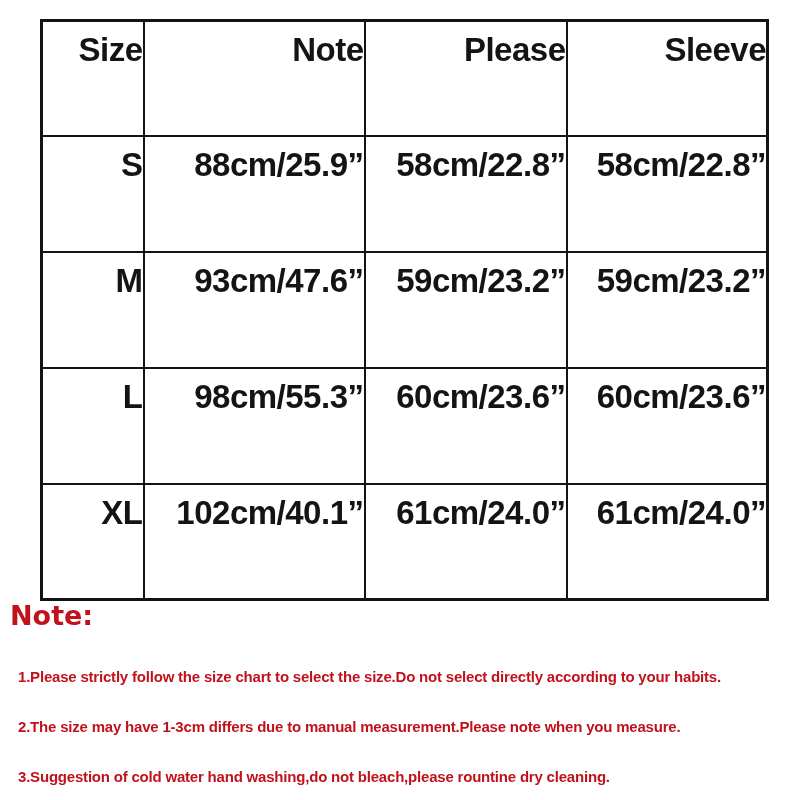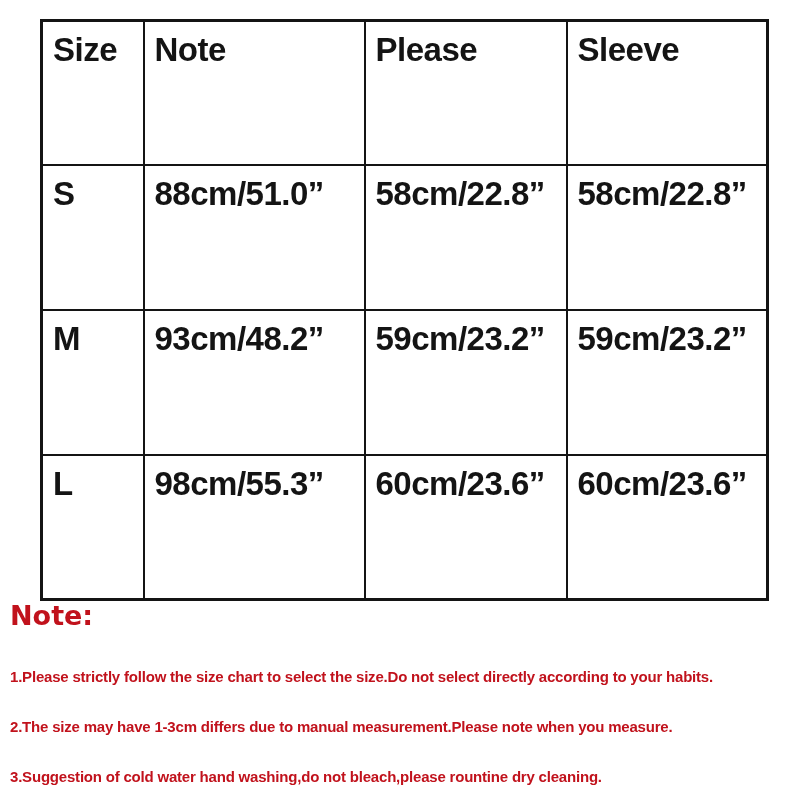--- a/index.html
+++ b/index.html
@@ -37,35 +37,35 @@
     font-size: 33px;
     letter-spacing: -0.5px;
     color: #141414;
     white-space: nowrap;
     overflow: hidden;
   }
   col.c-size   { width: 102px; }
   col.c-bust   { width: 221px; }
   col.c-sleeve { width: 202px; }
   col.c-length { width: 201px; }
-  table.size-chart tr { height: 104px; }
+  table.size-chart tr { height: 104px; text-align: right; }
 
   
   .note-title {
     position: absolute;
     left: 10px;
     top: 600px;
     font-family: "DejaVu Sans", sans-serif;
     font-weight: bold;
     font-size: 27px;
     color: #c1121c;
   }
   .note-item {
     position: absolute;
-    left: 10px;
+    left: 18px;
     font-family: "Liberation Sans", sans-serif;
     font-weight: bold;
     font-size: 15px;
     letter-spacing: -0.2px;
     color: #c1121c;
     white-space: nowrap;
   }
   .note-1 { top: 668px; }
   .note-2 { top: 718px; text-align: right; }
   .note-3 { top: 768px; }
@@ -83,35 +83,41 @@
     </colgroup>
     <tbody>
       <tr>
         <td>Size</td>
         <td>Note</td>
         <td>Please</td>
         <td>Sleeve</td>
       </tr>
       <tr>
         <td>S</td>
-        <td>88cm/51.0”</td>
+        <td>88cm/25.9”</td>
         <td>58cm/22.8”</td>
         <td>58cm/22.8”</td>
       </tr>
       <tr>
         <td>M</td>
-        <td>93cm/48.2”</td>
+        <td>93cm/47.6”</td>
         <td>59cm/23.2”</td>
         <td>59cm/23.2”</td>
       </tr>
       <tr>
         <td>L</td>
         <td>98cm/55.3”</td>
         <td>60cm/23.6”</td>
         <td>60cm/23.6”</td>
+      </tr>
+      <tr>
+        <td>XL</td>
+        <td>102cm/40.1”</td>
+        <td>61cm/24.0”</td>
+        <td>61cm/24.0”</td>
       </tr>
     </tbody>
   </table>
 </div>
 
 <div class="note-title">Note:</div>
 <div class="note-item note-1">1.Please strictly follow the size chart to select the size.Do not select directly according to your habits.</div>
 <div class="note-item note-2">2.The size may have 1-3cm differs due to manual measurement.Please note when you measure.</div>
 <div class="note-item note-3">3.Suggestion of cold water hand washing,do not bleach,please rountine dry cleaning.</div>
 

